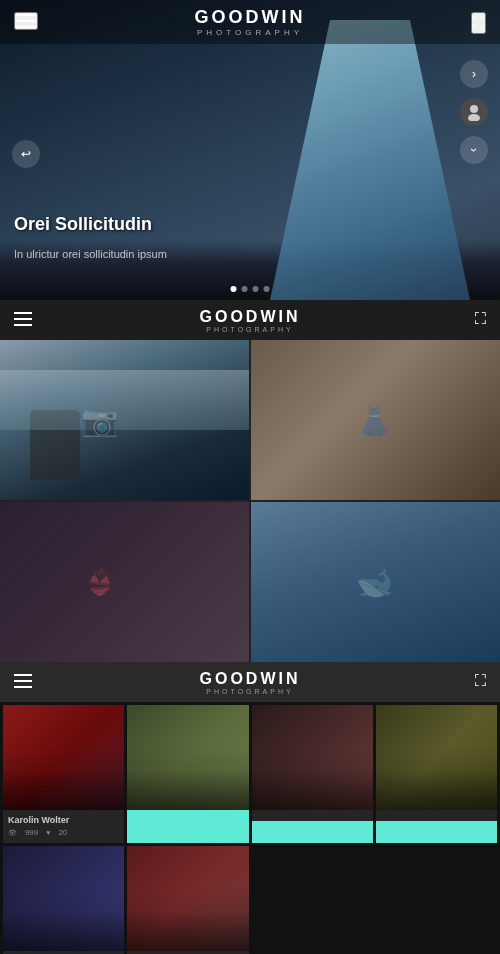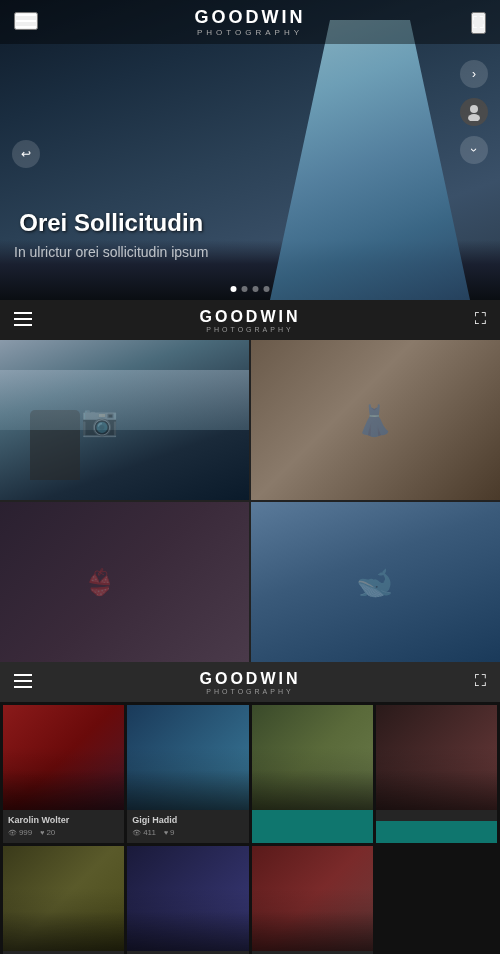--- a/index.html
+++ b/index.html
@@ -121,30 +121,29 @@
       font-size: 12px;
       z-index: 10;
     }
     .hero-text {
       position: absolute;
       bottom: 40px;
       left: 14px;
       z-index: 10;
     }
     .hero-title {
-      font-size: 24px;
+      font-size: 18px;
       font-weight: bold;
       color: #fff;
       text-shadow: 1px 1px 3px rgba(0,0,0,0.8);
-      text-align: center;
     }
     .hero-subtitle {
-      font-size: 14px;
+      font-size: 11px;
       color: rgba(255,255,255,0.7);
-      margin-top: 7px;
+      margin-top: 13px;
     }
     .hero-dots {
       position: absolute;
       bottom: 8px;
       left: 50%;
       transform: translateX(-50%);
       display: flex;
       gap: 5px;
       z-index: 10;
     }
@@ -329,21 +328,21 @@
       font-size: 16px;
     }
     .cards-grid {
       display: grid;
       grid-template-columns: repeat(4, 1fr);
       gap: 3px;
       padding: 3px;
       background: #111;
     }
     .card-item {
-      background: #0f766e;
+      background: #5eead4;
       overflow: hidden;
       cursor: pointer;
     }
     .card-image {
       width: 100%;
       height: 105px;
       position: relative;
       overflow: hidden;
     }
     .card-info {
@@ -360,21 +359,21 @@
       margin-bottom: 3px;
     }
     .card-stats {
       display: flex;
       align-items: center;
       gap: 8px;
     }
     .card-stat {
       display: flex;
       align-items: center;
-      gap: 2px;
+      gap: 8px;
       font-size: 8px;
       color: #888;
       text-align: right;
     }
     .card-stat-icon {
       font-size: 7px;
     }
 
     
     .card-bg-1  { background: linear-gradient(135deg, #8a1a1a 0%, #6a0a0a 50%, #4a1a2a 100%); }
@@ -517,38 +516,20 @@
           <span>999</span>
         </div>
         <div class="card-stat">
           <span class="card-stat-icon">♥</span>
           <span>20</span>
         </div>
       </div>
     </div>
   </div>
       <div class="card-item">
-    <div class="card-image card-bg-3">
-      <div style="position:absolute;inset:0;background:linear-gradient(0deg,rgba(0,0,0,0.3) 0%,transparent 60%);"></div>
-    </div>
-    <div class="card-info">
-      <div class="card-name">Gigi Hadid</div>
-      <div class="card-stats">
-        <div class="card-stat">
-          <span class="card-stat-icon">👁</span>
-          <span>411</span>
-        </div>
-        <div class="card-stat">
-          <span class="card-stat-icon">♥</span>
-          <span>9</span>
-        </div>
-      </div>
-    </div>
-  </div>
-      <div class="card-item">
     <div class="card-image card-bg-4">
       <div style="position:absolute;inset:0;background:linear-gradient(0deg,rgba(0,0,0,0.3) 0%,transparent 60%);"></div>
     </div>
   </div>
       <div class="card-item">
     <div class="card-image card-bg-5">
       <div style="position:absolute;inset:0;background:linear-gradient(0deg,rgba(0,0,0,0.3) 0%,transparent 60%);"></div>
     </div>
     <div class="card-info">
       

